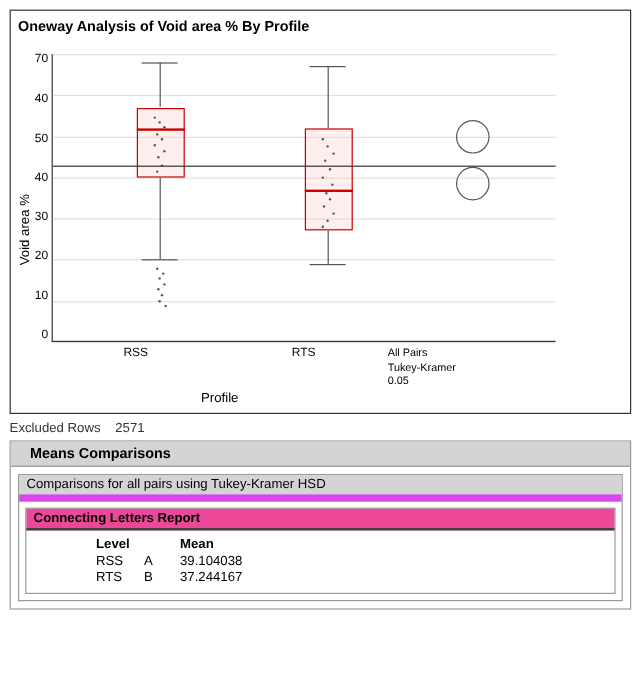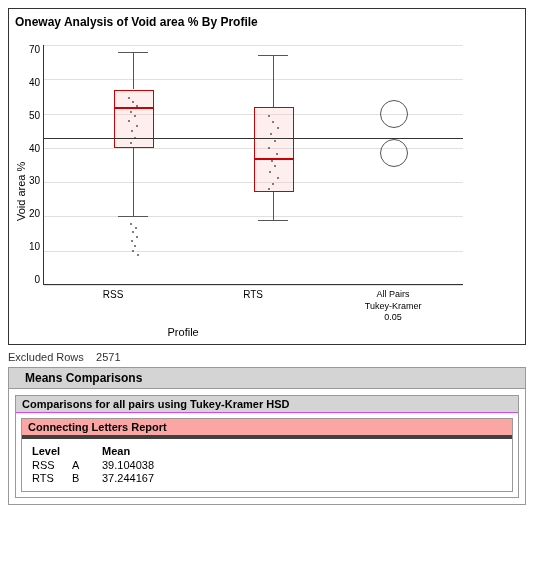--- a/index.html
+++ b/index.html
@@ -129,56 +129,56 @@
     }
 
     .tukey-section {
       border: 1px solid #999;
       margin: 6px;
     }
 
     .tukey-title {
       background: #d4d4d4;
       font-size: 11px;
-      font-weight: bold;
+      font-weight: normal;
       padding: 2px 6px;
-      border-bottom: 1px solid #d946ef;
+      border-bottom: 6px solid #d946ef;
     }
 
     .letters-section {
       border: 1px solid #999;
       margin: 5px;
     }
 
     .letters-title {
-      background: #fca5a5;
+      background: #ec4899;
       font-size: 11px;
       font-weight: bold;
       padding: 2px 6px;
-      border-bottom: 4px solid #404040;
+      border-bottom: 2px solid #404040;
     }
 
     .letters-content {
       padding: 6px 10px;
     }
 
     .letters-header {
       display: flex;
       font-size: 11px;
       margin-bottom: 2px;
       font-weight: bold;
     }
 
     .letters-row {
       display: flex;
       font-size: 11px;
       margin-bottom: 1px;
     }
 
-    .col-level { width: 40px; }
+    .col-level { width: 40px; margin-left: 48px; }
     .col-letter { width: 30px; }
     .col-mean { width: 100px; }
 
     .note-text {
       font-size: 10px;
       color: #333;
       margin-top: 4px;
     }
 
     .comp-circle {
@@ -289,21 +289,21 @@
         <div class="comp-circle" style="left:336px; top:55px; width:28px; height:28px;"></div>
         <div class="comp-circle" style="left:336px; top:94px; width:28px; height:28px;"></div>
 
         <div class="h-mean-line" style="top:93px; left:0px; right:0px;"></div>
 
       </div>
 
       <div style="display:flex; width:420px; margin-left:0px; margin-top:4px;">
         <div style="width:140px; text-align:center; font-size:10px;">RSS</div>
         <div style="width:140px; text-align:center; font-size:10px;">RTS</div>
-        <div style="width:140px; text-align:center; font-size:9px; line-height:1.3;">All Pairs<br>Tukey-Kramer<br>0.05</div>
+        <div style="width:140px; font-size:9px; line-height:1.3;">All Pairs<br>Tukey-Kramer<br>0.05</div>
       </div>
 
       <div style="text-align:center; width:280px; font-size:11px; margin-top:2px;">Profile</div>
     </div>
   </div>
 </div>
 
 <div class="excluded-rows">
   <span>Excluded Rows</span>&nbsp;&nbsp;&nbsp;
   <span>2571</span>

